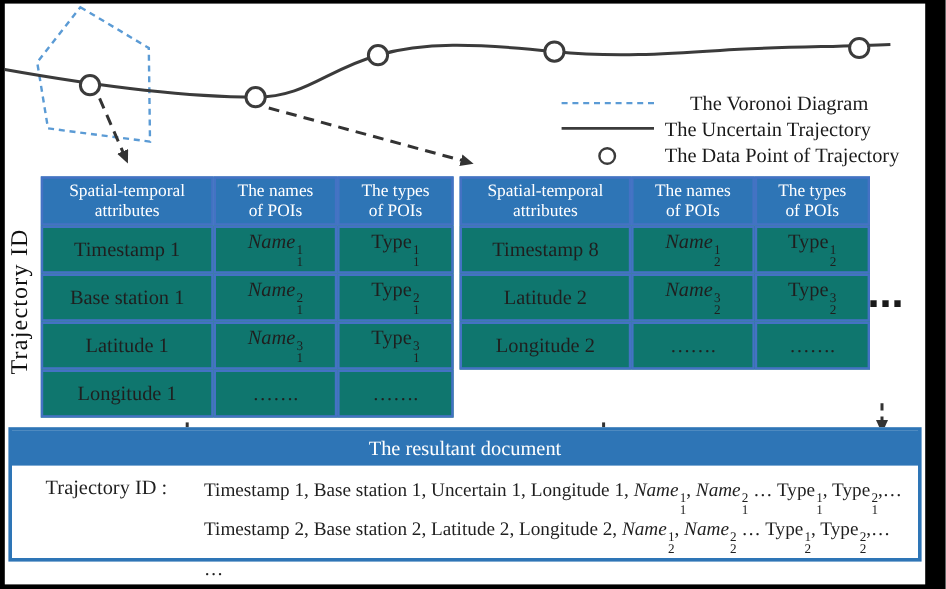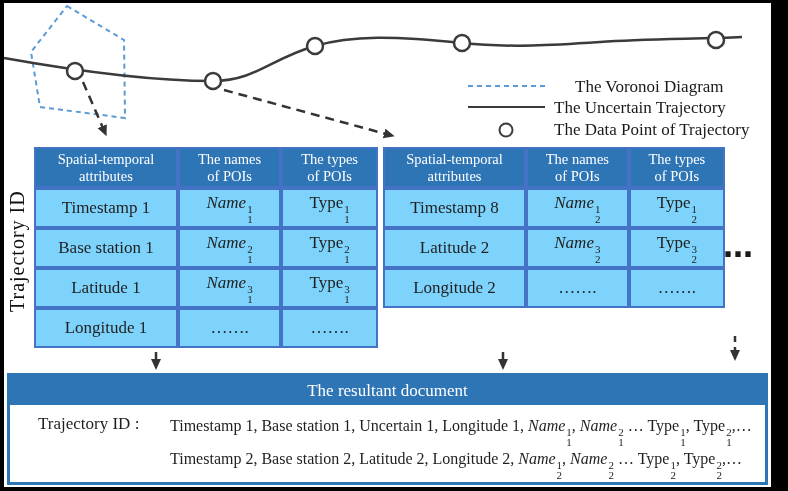--- a/index.html
+++ b/index.html
@@ -24,39 +24,39 @@
 
   .tbl{position:absolute;top:147px;}
   .tbl1{left:34px;width:344px;}
   .tbl2{left:383px;width:342px;}
   .tbl table{width:100%;border-collapse:separate;border-spacing:0;table-layout:fixed;}
   .tbl th,.tbl td{border:2px solid #4472C4;text-align:center;vertical-align:middle;}
   .tbl th{
     background:#2E75B6;color:#fff;font-weight:normal;
     font-size:14.5px;line-height:1.15;padding:2px 16px;height:33px;
   }
-  .tbl td{background:#7dd3fc;font-size:17px;height:36px;padding:0 2px;}
+  .tbl td{background:#0f766e;font-size:17px;height:36px;padding:0 2px;}
   .tbl th:nth-child(1),.tbl td:nth-child(1){width:44.5%;}
   .tbl th:nth-child(2),.tbl td:nth-child(2){width:29%;}
   .tbl th:nth-child(3),.tbl td:nth-child(3){width:26.5%;}
 
   .mi{font-style:italic;}
   .ss{
     display:inline-flex;flex-direction:column;align-items:flex-start;
     font-size:11px;line-height:1;vertical-align:-5px;margin-left:1px;font-style:normal;
   }
   .ss span{display:block;height:10px;}
 
   .hdots{
     position:absolute;left:723px;top:229px;font-size:30px;font-weight:bold;
     letter-spacing:2px;color:#1a1a1a;font-family:"DejaVu Sans",sans-serif;
   }
 
   .docbox{
-    position:absolute;left:7px;top:373px;width:761px;height:112px;
+    position:absolute;left:7px;top:356px;width:761px;height:112px;
     border:3px solid #2E75B6;background:#fff;box-sizing:border-box;
   }
   .dochdr{
     height:29px;line-height:29px;background:#2E75B6;color:#fff;
     text-align:center;font-size:17px;
   }
   .doccontent{display:flex;padding-top:9px;}
   .doclabel{width:160px;padding-left:28px;font-size:17px;box-sizing:border-box;white-space:nowrap;}
   .doclines{flex:1;font-size:16px;line-height:1.55;}
   .docline{white-space:nowrap;}

